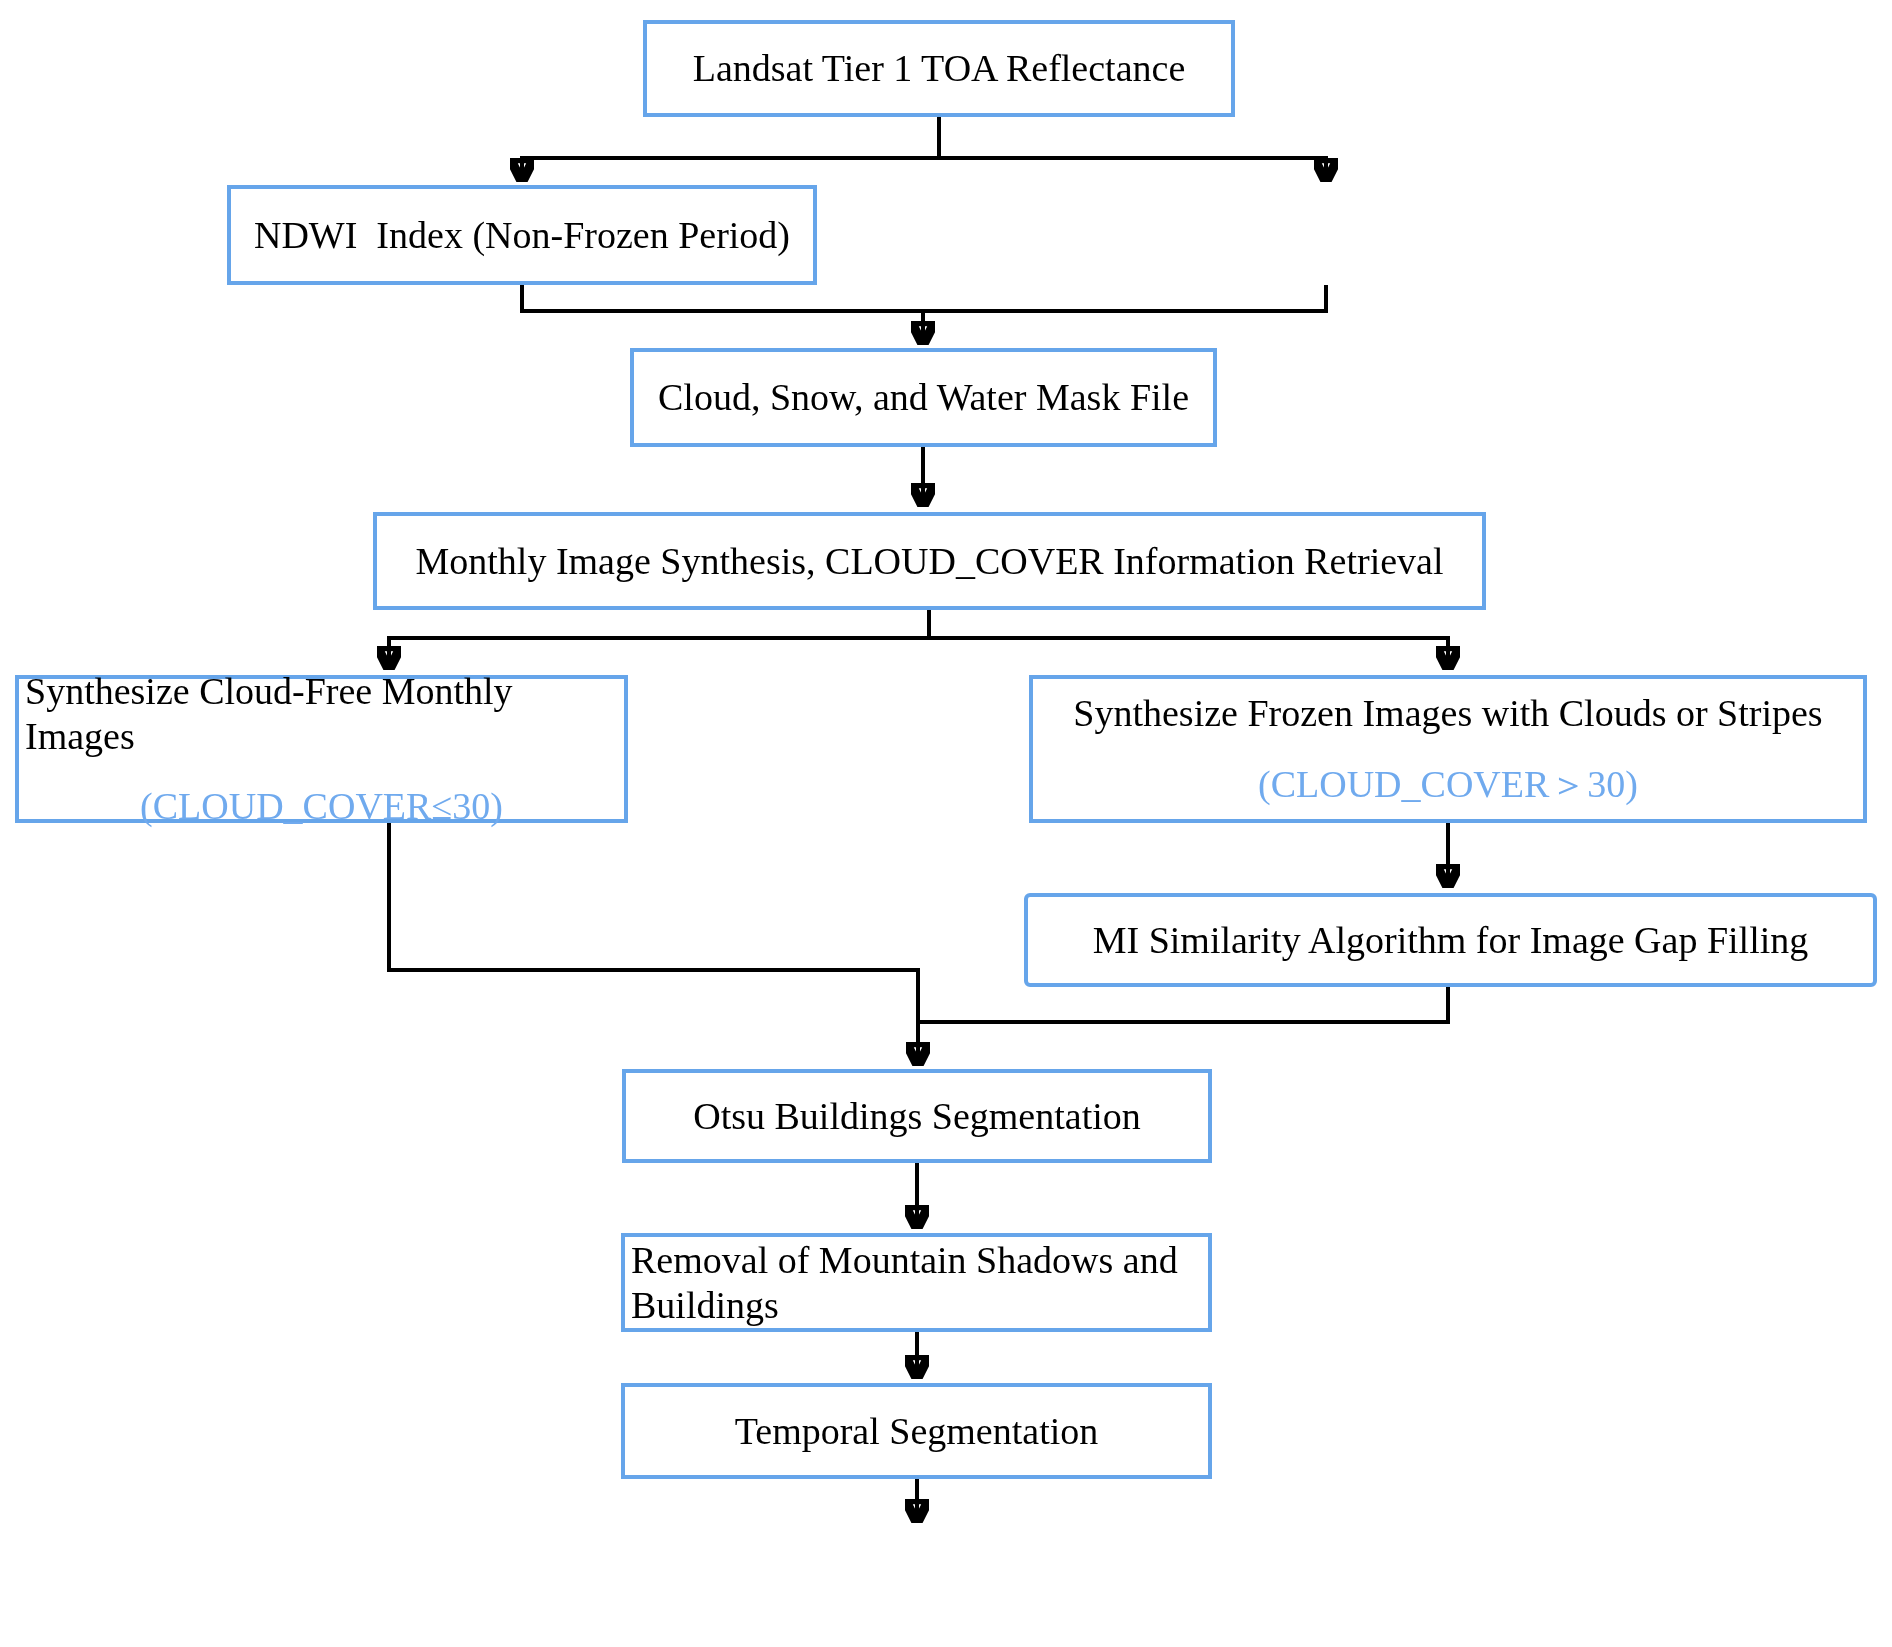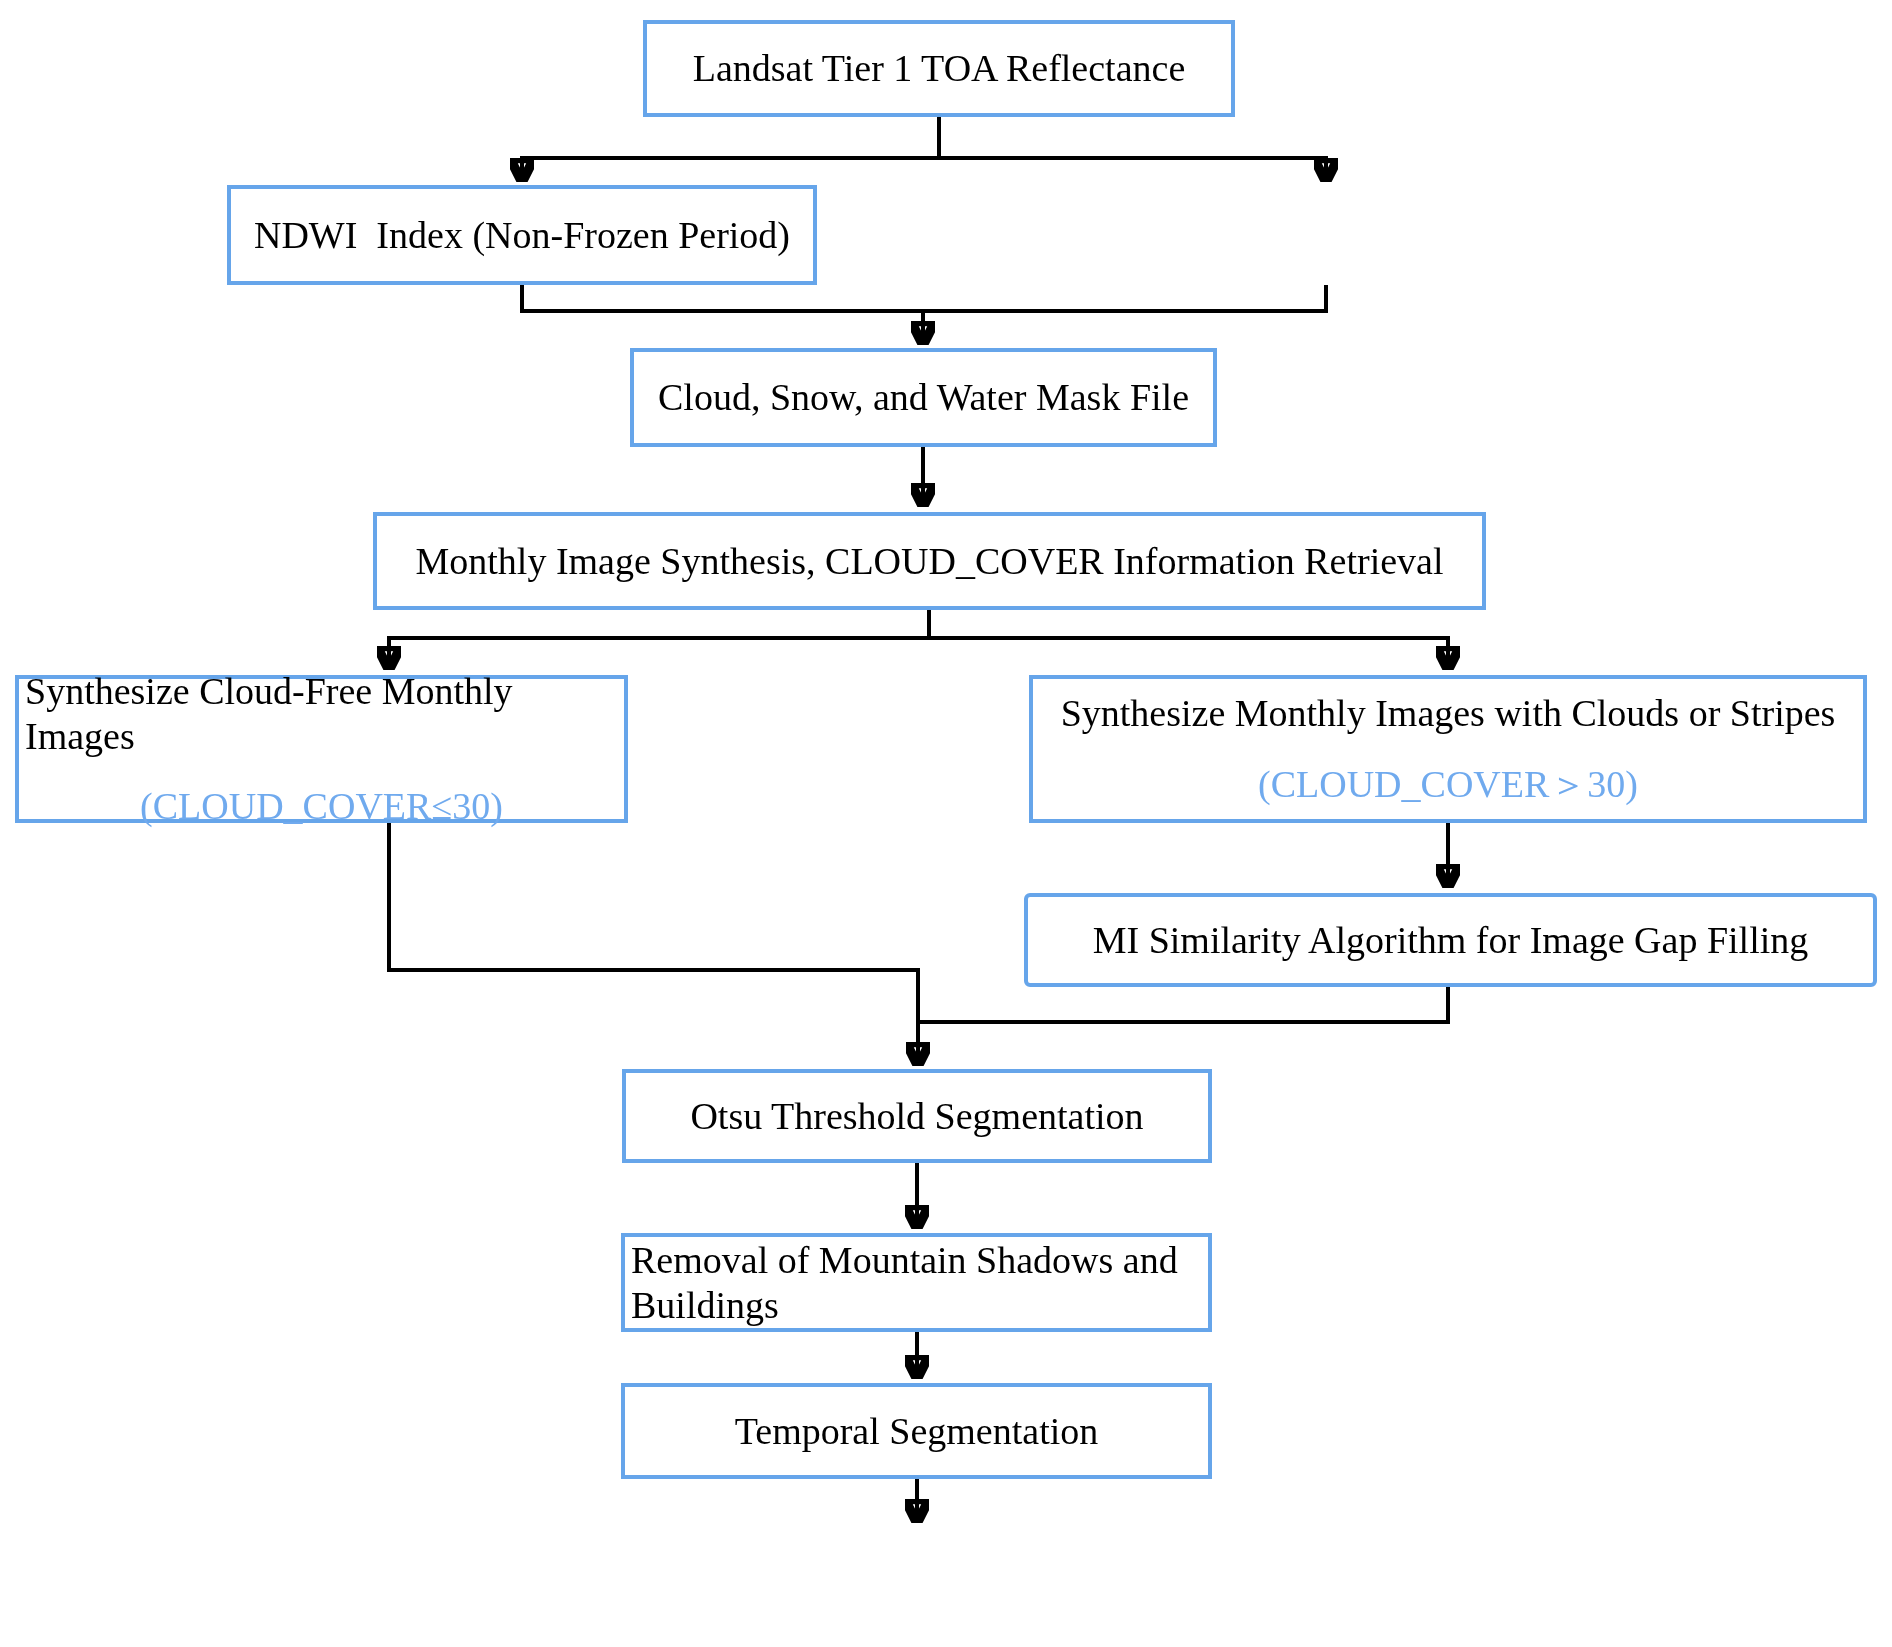--- a/index.html
+++ b/index.html
@@ -120,30 +120,30 @@
   <div class="node" id="n-synthesis">
     <span class="lbl">Monthly Image Synthesis, CLOUD_COVER Information Retrieval</span>
   </div>
 
   <div class="node two-line" id="n-cloudfree">
     <span class="lbl">Synthesize Cloud-Free Monthly Images</span>
     <span class="sub">(CLOUD_COVER≤30)</span>
   </div>
 
   <div class="node two-line" id="n-cloudy">
-    <span class="lbl">Synthesize Monthly Images with Clouds or Stripes</span>
+    <span class="lbl">Synthesize Frozen Images with Clouds or Stripes</span>
     <span class="sub">(CLOUD_COVER＞30)</span>
   </div>
 
   <div class="node" id="n-mi">
     <span class="lbl">MI Similarity Algorithm for Image Gap Filling</span>
   </div>
 
   <div class="node" id="n-otsu">
-    <span class="lbl">Otsu Threshold Segmentation</span>
+    <span class="lbl">Otsu Buildings Segmentation</span>
   </div>
 
   <div class="node" id="n-removal">
     <span class="lbl">Removal of Mountain Shadows and Buildings</span>
   </div>
 
   <div class="node" id="n-temporal">
     <span class="lbl">Temporal Segmentation</span>
   </div>
 

